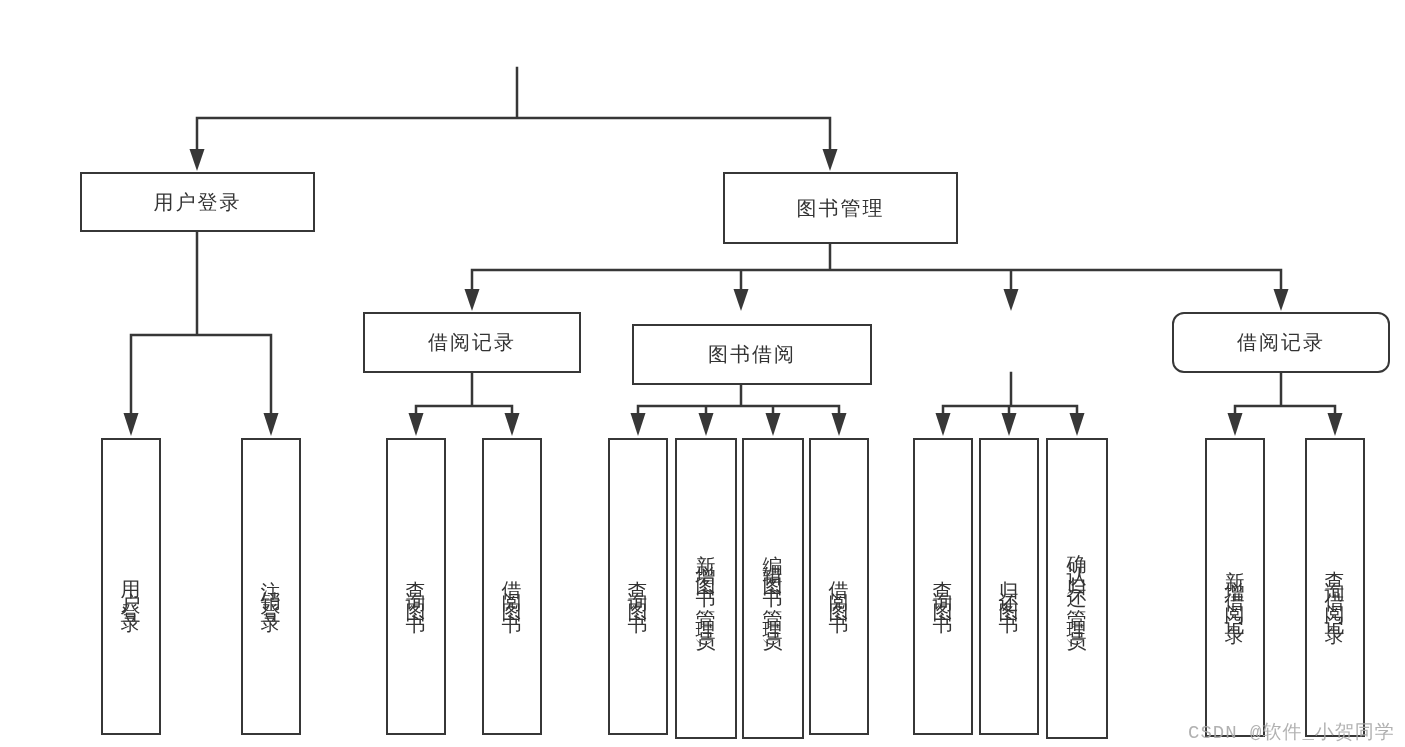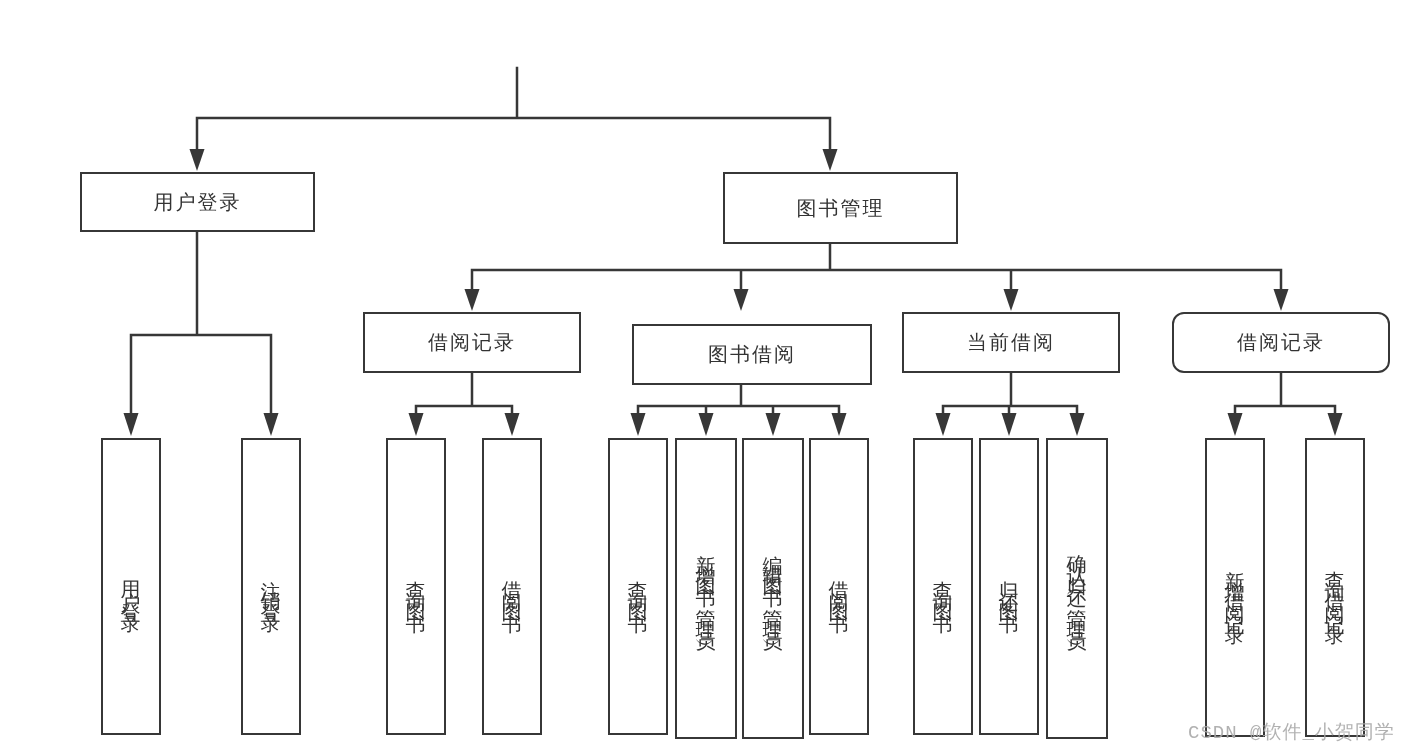--- a/index.html
+++ b/index.html
@@ -66,21 +66,20 @@
     <polygon points="1227.5,413 1242.5,413 1235,436" fill="#373737" stroke="none"></polygon>
     <polygon points="1327.5,413 1342.5,413 1335,436" fill="#373737" stroke="none"></polygon>
   </svg>
 
 
   <div class="node h" style="left:80px;top:172px;width:235px;height:60px;">用户登录</div>
   <div class="node h" style="left:712px;top:172px;width:235px;height:72px;margin-left:11px;">图书管理</div>
 
   <div class="node h" style="left:363px;top:312px;width:218px;height:61px;">借阅记录</div>
   <div class="node h" style="left:632px;top:324px;width:240px;height:61px;">图书借阅</div>
-  <div class="node h" style="left:902px;top:312px;width:218px;height:61px;">当前借阅</div>
   <div class="node h" style="left:1172px;top:312px;width:218px;height:61px;border-radius:12px;">借阅记录</div>
 
   <div class="node v" style="left:101px;top:438px;width:60px;height:297px;">
     <span class="vtxt">用户登录</span>
   </div>
   <div class="node v" style="left:241px;top:438px;width:60px;height:297px;">
     <span class="vtxt">注销登录</span>
   </div>
 
   <div class="node v" style="left:386px;top:438px;width:60px;height:297px;">

